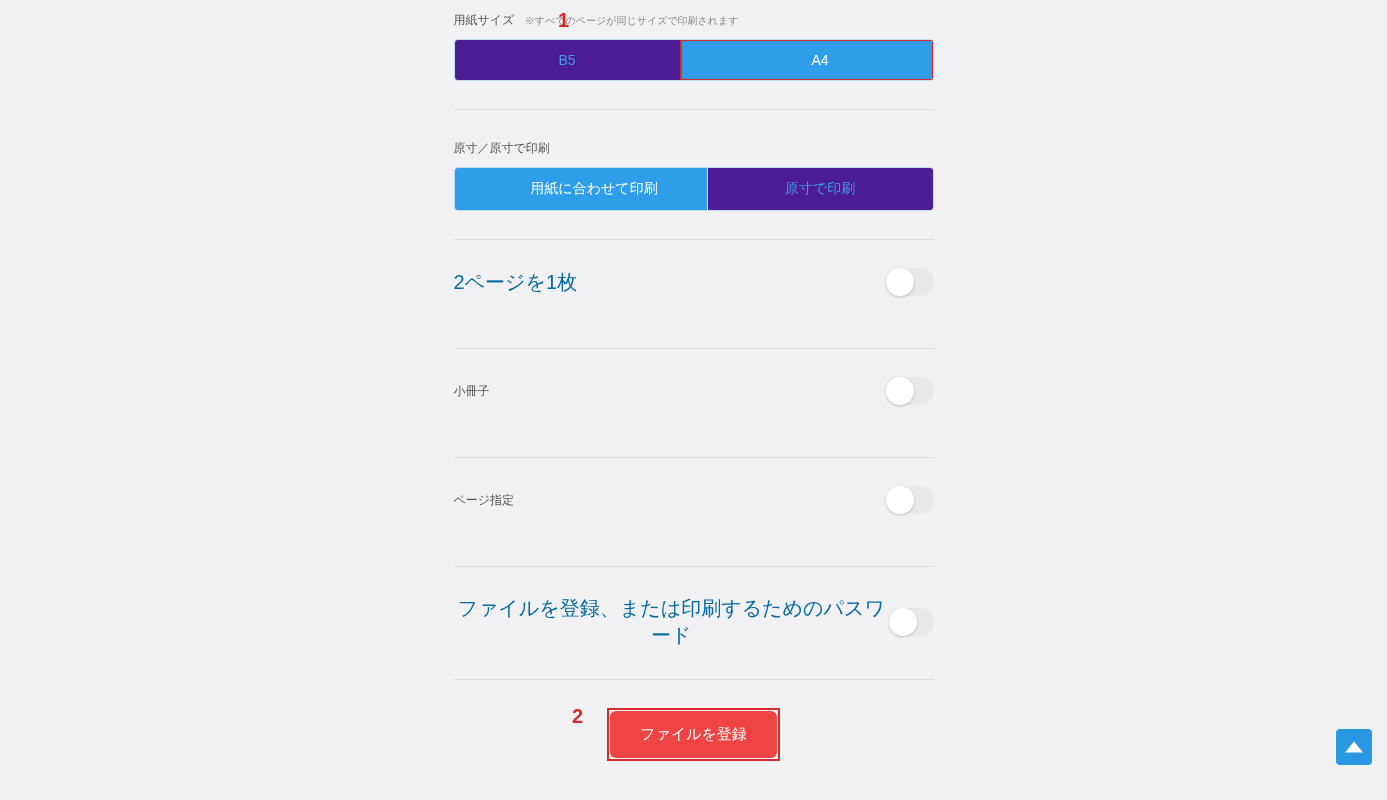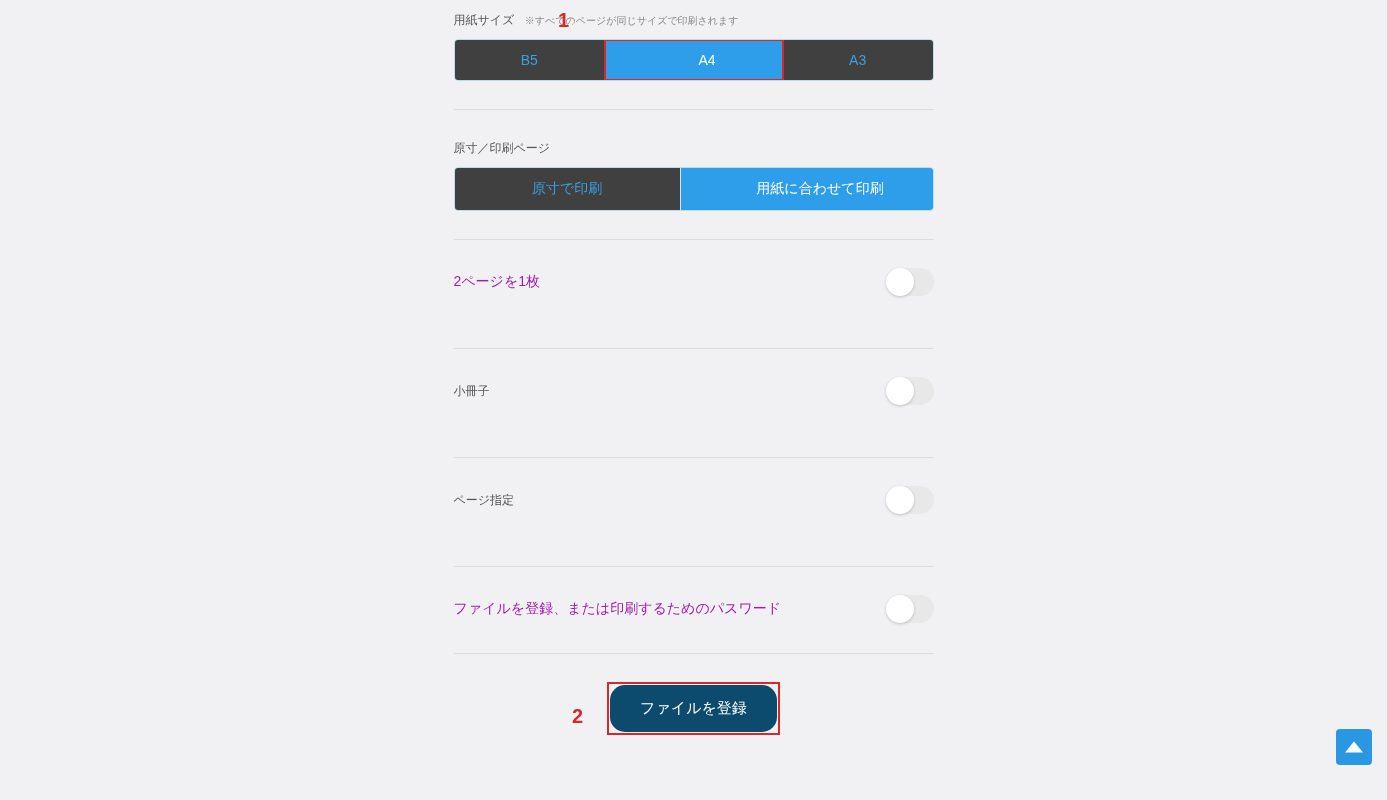--- a/index.html
+++ b/index.html
@@ -40,21 +40,21 @@
       border-radius: 4px;
       overflow: hidden;
       margin-bottom: 28px;
     }
     .button-group-item {
       flex: 1;
       padding: 12px 0;
       text-align: center;
       font-size: 14px;
       color: #3aa0df;
-      background: #404040;
+      background: #4c1d95;
       border-right: 1px solid #d0e6f0;
       cursor: pointer;
     }
     .button-group-item:last-child {
       border-right: none;
     }
     .button-group-item.selected {
       background: #2f9eea;
       color: #fff;
       padding-left: 27px;
@@ -69,22 +69,22 @@
       border-top: 1px solid #dcdcdc;
       margin: 0 0 28px 0;
     }
     .toggle-row {
       display: flex;
       align-items: center;
       justify-content: space-between;
       margin-bottom: 14px;
     }
     .toggle-label {
-      font-size: 14px;
-      color: #a21caf;
+      font-size: 20px;
+      color: #0369a1;
       text-align: center;
     }
     .toggle {
       width: 48px;
       height: 28px;
       background: #e8e8e8;
       border-radius: 14px;
       position: relative;
       cursor: pointer;
     }
@@ -103,25 +103,25 @@
     }
     .section-gap-small {
       margin-bottom: 30px;
     }
     .register-btn-wrap {
       text-align: center;
       position: relative;
     }
     .register-btn {
       display: inline-block;
-      background: #0c4a6e;
+      background: #ef4444;
       color: #fff;
       font-size: 15px;
       padding: 14px 30px;
-      border-radius: 15px;
+      border-radius: 6px;
       cursor: pointer;
       border: none;
     }
     .register-btn-outline {
       border: 2px solid #d82828;
       padding: 1px;
       display: inline-block;
     }
     .annotation {
       position: absolute;
@@ -170,32 +170,31 @@
   <div class="container">
 
     <div class="section">
       <div class="section-header">
         <span class="section-title">用紙サイズ</span>
         <span class="section-note">※すべてのページが同じサイズで印刷されます</span>
       </div>
       <div class="button-group">
         <div class="button-group-item">B5</div>
         <div class="button-group-item selected red-border">A4</div>
-        <div class="button-group-item">A3</div>
       </div>
       <hr class="divider">
     </div>
 
     <div class="section">
       <div class="section-header">
-        <span class="section-title">原寸／印刷ページ</span>
+        <span class="section-title">原寸／原寸で印刷</span>
       </div>
       <div class="button-group">
+        <div class="button-group-item selected">用紙に合わせて印刷</div>
         <div class="button-group-item">原寸で印刷</div>
-        <div class="button-group-item selected">用紙に合わせて印刷</div>
       </div>
       <hr class="divider">
     </div>
 
     <div class="section">
       <div class="toggle-row">
         <span class="toggle-label">2ページを1枚</span>
         <div class="toggle">
           <div class="toggle-knob"></div>
         </div>

